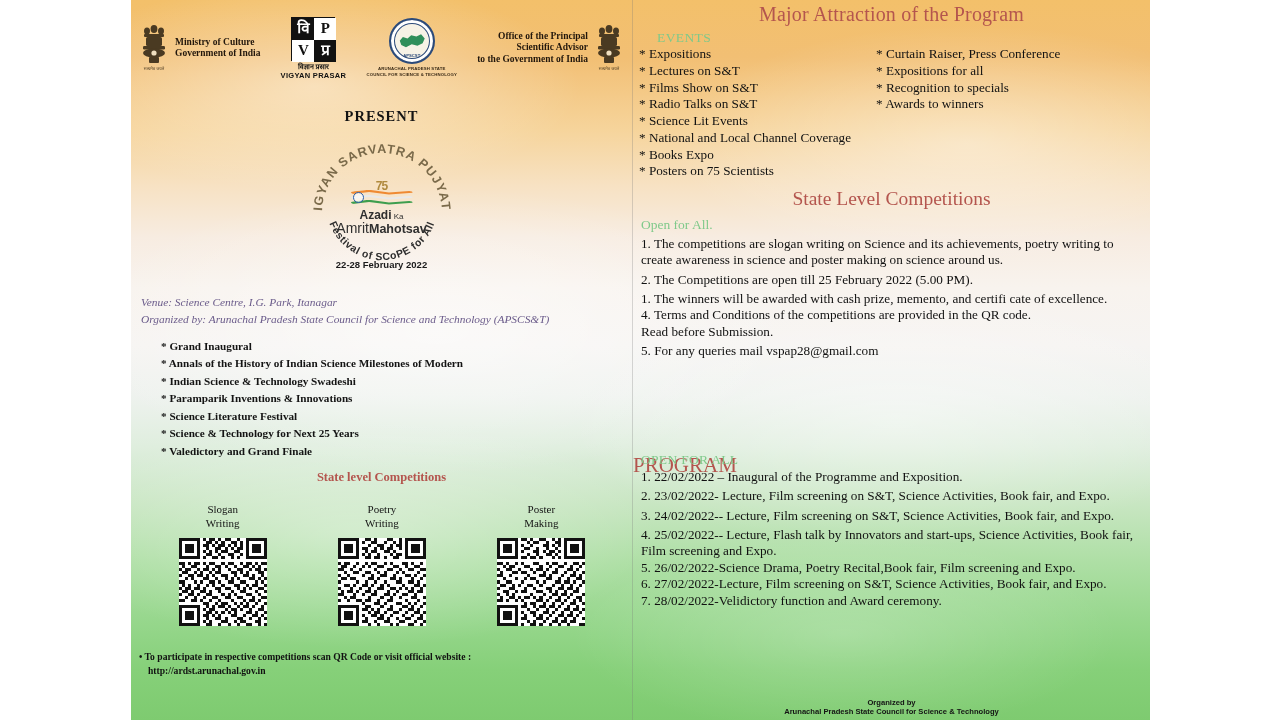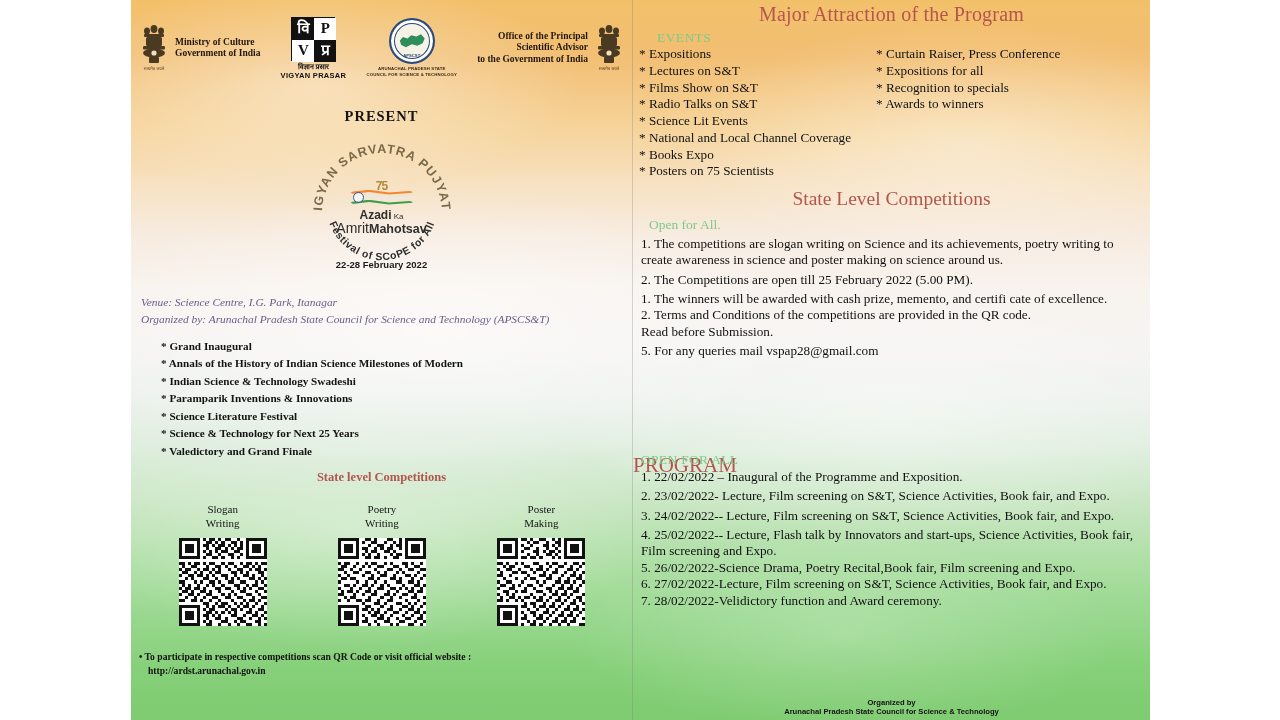--- a/index.html
+++ b/index.html
@@ -166,21 +166,21 @@
   }
   #events-a{ width:237px; }
   #events-b{ width:274px; }
   .ev-li{ font-size:13.2px; line-height:1.27; color:#111; white-space:nowrap; }
 
   #slc2-title{
     position:absolute; top:188px; left:0; width:517px; text-align:center;
     font-size:19.5px; color:#b4554e;
   }
   #open-all{
-    position:absolute; top:217px; left:16px;
+    position:absolute; top:217px; left:8px;
     font-size:13.5px; color:#7fc98a;
   }
   #rules{
     position:absolute; top:236px; left:8px; width:502px;
     font-size:13.2px; color:#111; line-height:1.24;
   }
   .rule{ margin-bottom:3px; }
   .rule.tight{ margin-bottom:0; }
 
   #program-title{
@@ -1026,21 +1026,21 @@
       </div>
     </div>
 
     <div id="slc2-title">State Level Competitions</div>
     <div id="open-all">Open for All.</div>
 
     <div id="rules">
       <div class="rule">1. The competitions are slogan writing on Science and its achievements, poetry writing to create awareness in science and poster making on science around us.</div>
       <div class="rule">2. The Competitions are open till 25 February 2022 (5.00 PM).</div>
       <div class="rule tight">1. The winners will be awarded with cash prize, memento, and certifi cate of excellence.</div>
-      <div class="rule tight">2. Terms and Conditions of the competitions are provided in the QR code.</div>
+      <div class="rule tight">4. Terms and Conditions of the competitions are provided in the QR code.</div>
       <div class="rule">Read before Submission.</div>
       <div class="rule">5. For any queries mail vspap28@gmail.com</div>
     </div>
 
     <div id="program-title">PROGRAM</div>
     <div id="open-all-2">OPEN FOR ALL</div>
 
     <div id="program-list">
       <div class="pgm">1. 22/02/2022 – Inaugural of the Programme and Exposition.</div>
       <div class="pgm">2. 23/02/2022- Lecture, Film screening on S&amp;T, Science Activities, Book fair, and Expo.</div>

